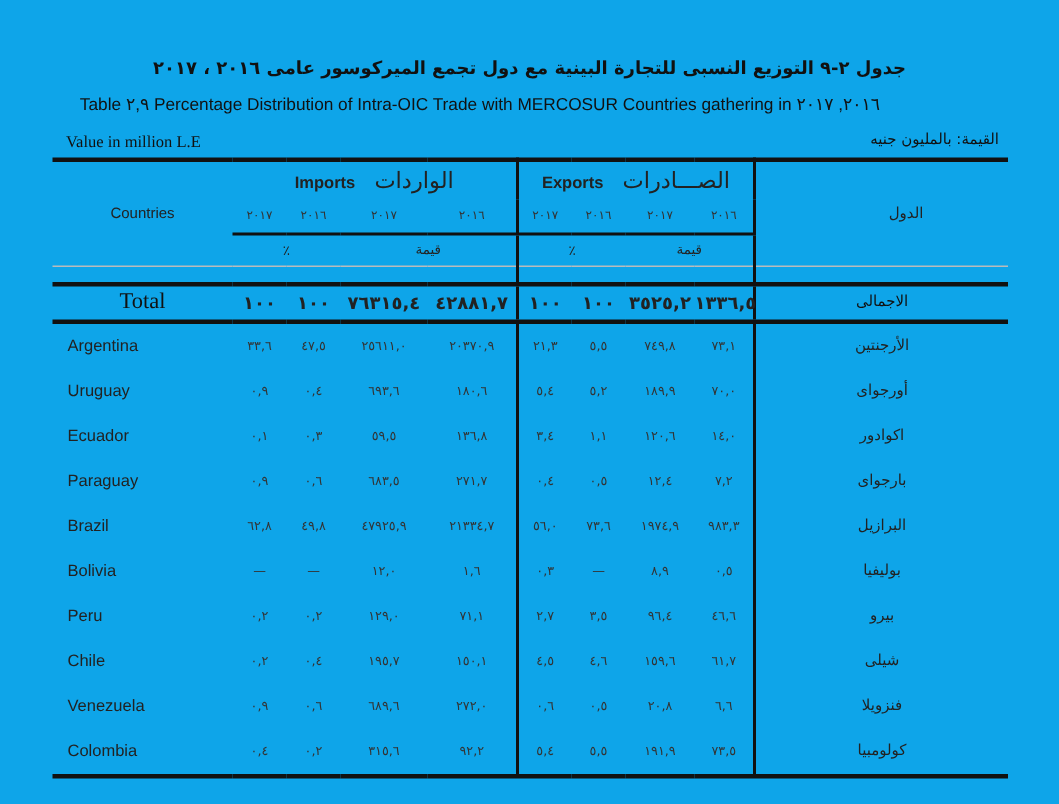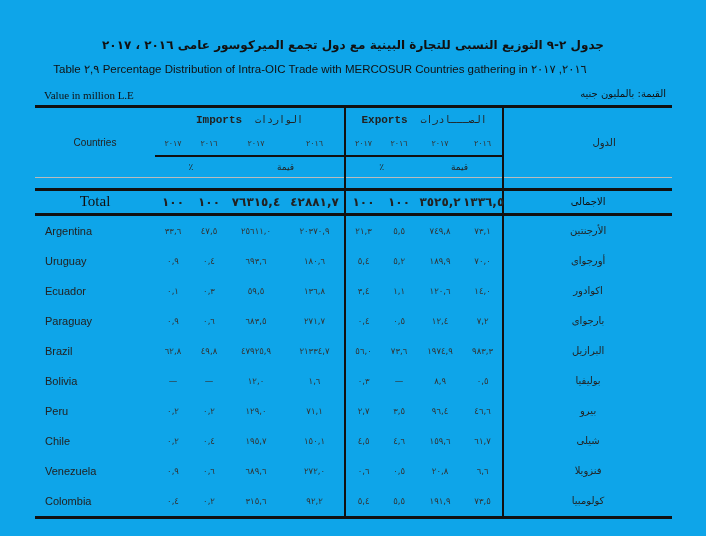--- a/index.html
+++ b/index.html
@@ -11,22 +11,22 @@
   .unit-ar { position: absolute; top: 88px; right: 40px; font-size: 10px; direction: rtl; font-family: "DejaVu Sans", sans-serif; color: #111; }
 
   .tbl { position: absolute; left: 35px; top: 105px; width: 637px; border-collapse: collapse; table-layout: fixed; }
   .tbl td, .tbl th { padding: 0; font-weight: normal; }
   .tbl .hdr-top { border-top: 3px solid #111; }
   .num { font-family: "DejaVu Sans", sans-serif; font-size: 8.5px; color: #333; text-align: center; direction: ltr; }
   .ar { font-family: "DejaVu Sans", sans-serif; direction: rtl; }
   .vl { border-right: 2px solid #111; }
 
   .grp-head { height: 26px; font-size: 10px; text-align: center; }
-  .grp-head .en { font-family: Liberation Mono, monospace; font-weight: bold; font-size: 11px; margin-right: 10px; }
-  .grp-head .arw { font-family: Liberation Mono, monospace; font-size: 10px; direction: rtl; }
+  .grp-head .en { font-family: Liberation Sans, sans-serif; font-weight: bold; font-size: 11px; margin-right: 10px; }
+  .grp-head .arw { font-family: Liberation Sans, sans-serif; font-size: 15px; direction: rtl; }
   .yr-row td { height: 22px; }
   .yr-row .num { font-size: 8px; letter-spacing: 0.5px; }
   .sub-row td { height: 20px; border-top: 2px solid #111; font-size: 9px; text-align: center; }
   .countries-h { font-size: 10px; text-align: center; color: #222; }
   .countries-h-ar { font-size: 10px; text-align: center; direction: rtl; font-family: "DejaVu Sans", sans-serif; color: #222; }
   .gap-row td { height: 10px; border-top: 1px solid #bbb; }
 
   .total-row td { height: 22px; border-top: 3px solid #111; border-bottom: 3px solid #111; }
   .total-label { font-family: "Liberation Serif", serif; font-weight: bold; font-size: 15px; text-align: center; color: #111; }
   .total-ar { font-family: "DejaVu Sans", sans-serif; font-weight: bold; font-size: 10px; text-align: center; direction: rtl; color: #111; }

